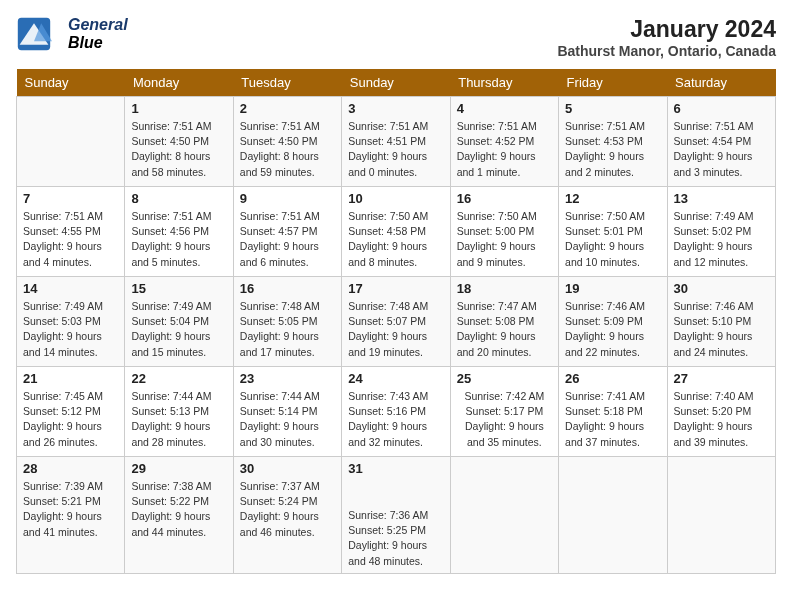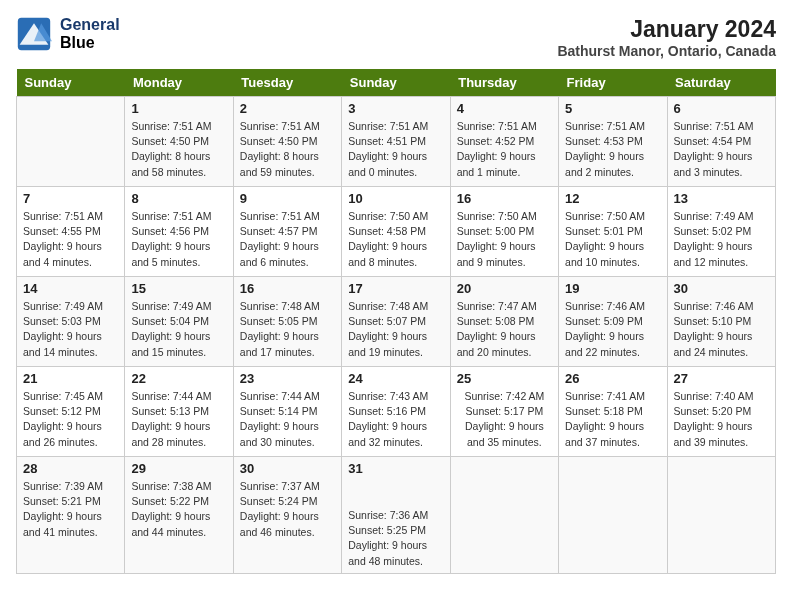--- a/index.html
+++ b/index.html
@@ -12,21 +12,22 @@
     }
     .header {
       display: flex;
       justify-content: space-between;
       align-items: flex-start;
       margin-bottom: 10px;
     }
     .logo {
       display: flex;
       align-items: flex-start;
-      gap: 8px;
+      gap: 16px;
+      font-style: italic;
     }
     .logo-text {
       font-size: 18px;
       font-weight: bold;
       color: #1a3a6b;
       line-height: 1.1;
     }
     .logo-icon {
       width: 36px;
       height: 36px;
@@ -43,26 +44,26 @@
       font-size: 14px;
       color: #444;
       font-weight: bold;
     }
     table {
       width: 100%;
       border-collapse: collapse;
       font-size: 11px;
     }
     thead tr th {
-      background-color: #4d7c0f;
+      background-color: #a16207;
       color: #fff;
       text-align: left;
       padding: 6px 8px;
       font-size: 13px;
-      font-weight: bold;
+      font-weight: normal;
     }
     tbody tr td {
       border: 1px solid #ccc;
       vertical-align: top;
       padding: 4px 6px;
       height: 90px;
       width: calc(100% / 7);
     }
     tbody tr td .day-num {
       font-size: 13px;
@@ -237,21 +238,21 @@
 and 17 minutes.</div>
         </td>
         <td>
           <span class="day-num">17</span>
           <div class="cell-text" style="white-space: pre-line;">Sunrise: 7:48 AM
 Sunset: 5:07 PM
 Daylight: 9 hours
 and 19 minutes.</div>
         </td>
         <td>
-          <span class="day-num">20</span>
+          <span class="day-num">18</span>
           <div class="cell-text" style="white-space: pre-line;">Sunrise: 7:47 AM
 Sunset: 5:08 PM
 Daylight: 9 hours
 and 20 minutes.</div>
         </td>
         <td>
           <span class="day-num">19</span>
           <div class="cell-text" style="white-space: pre-line;">Sunrise: 7:46 AM
 Sunset: 5:09 PM
 Daylight: 9 hours

